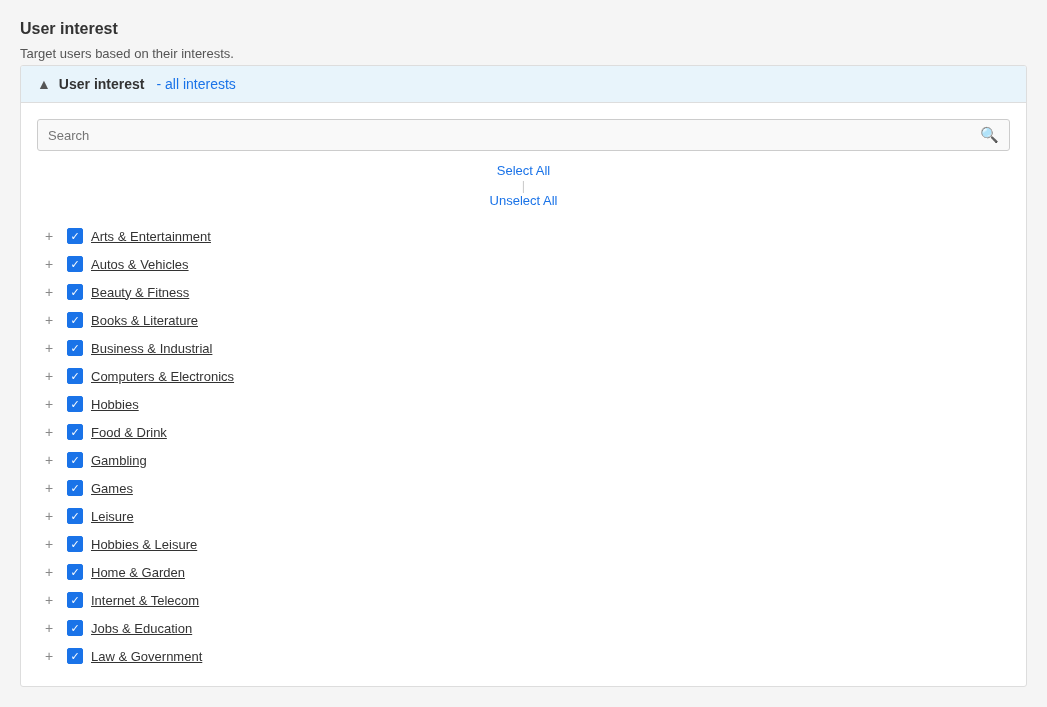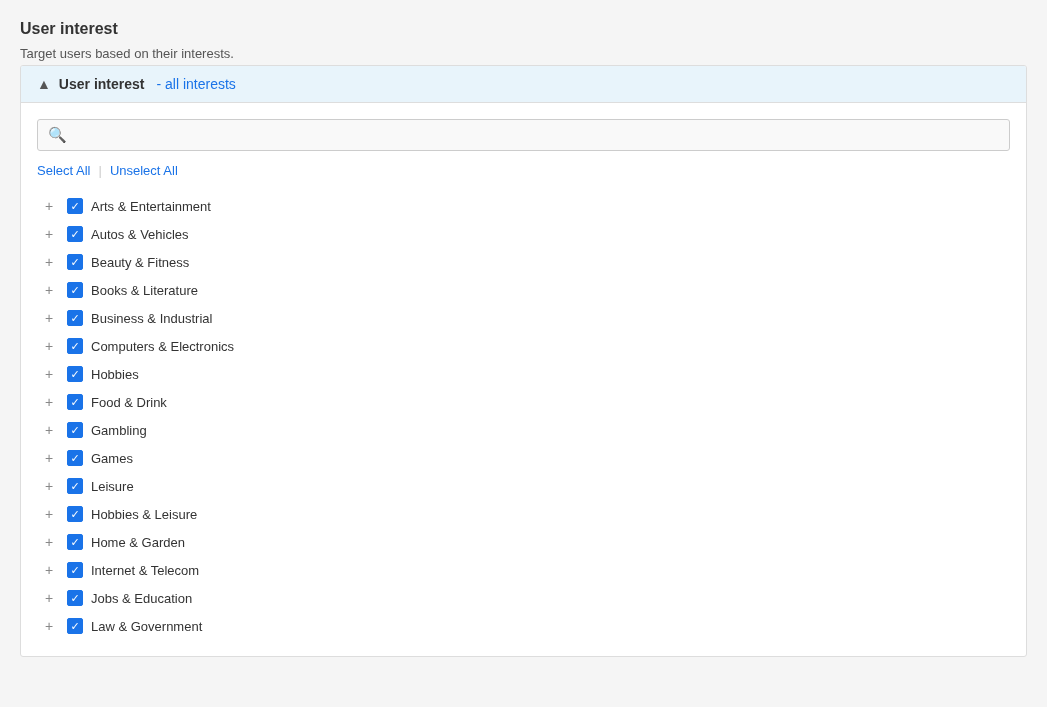--- a/index.html
+++ b/index.html
@@ -91,20 +91,21 @@
       color: #888;
       font-size: 15px;
     }
 
     .action-links {
       display: flex;
       align-items: center;
       gap: 0;
       margin-bottom: 14px;
       font-size: 13px;
+      flex-direction: column;
     }
 
     .action-link {
       color: #1a73e8;
       cursor: pointer;
       text-decoration: none;
     }
 
     .action-separator {
       color: #ccc;
@@ -150,20 +151,21 @@
     .checkbox-icon::after {
       content: '✓';
       color: white;
       font-size: 11px;
       line-height: 1;
     }
 
     .item-label {
       color: #333;
       font-size: 13px;
+      text-decoration: underline;
     }
 
     
     .list-container::-webkit-scrollbar {
       width: 10px;
     }
     .list-container::-webkit-scrollbar-track {
       background: #f1f1f1;
     }
     .list-container::-webkit-scrollbar-thumb {
@@ -179,20 +181,21 @@
 
 <div class="section-panel">
   <div class="section-header">
     <span class="collapse-icon">▲</span>
     <span class="section-header-title">User interest</span>
     <span class="section-header-status">- all interests</span>
   </div>
 
   <div class="section-body">
     <div class="search-bar">
+      <input class="search-input" type="text" placeholder="Search" style="">
       <span class="search-icon">🔍</span>
     </div>
 
     <div class="action-links">
       <a class="action-link">Select All</a>
       <span class="action-separator">|</span>
       <a class="action-link">Unselect All</a>
     </div>
 
     <div class="list-container" id="interests-list">

